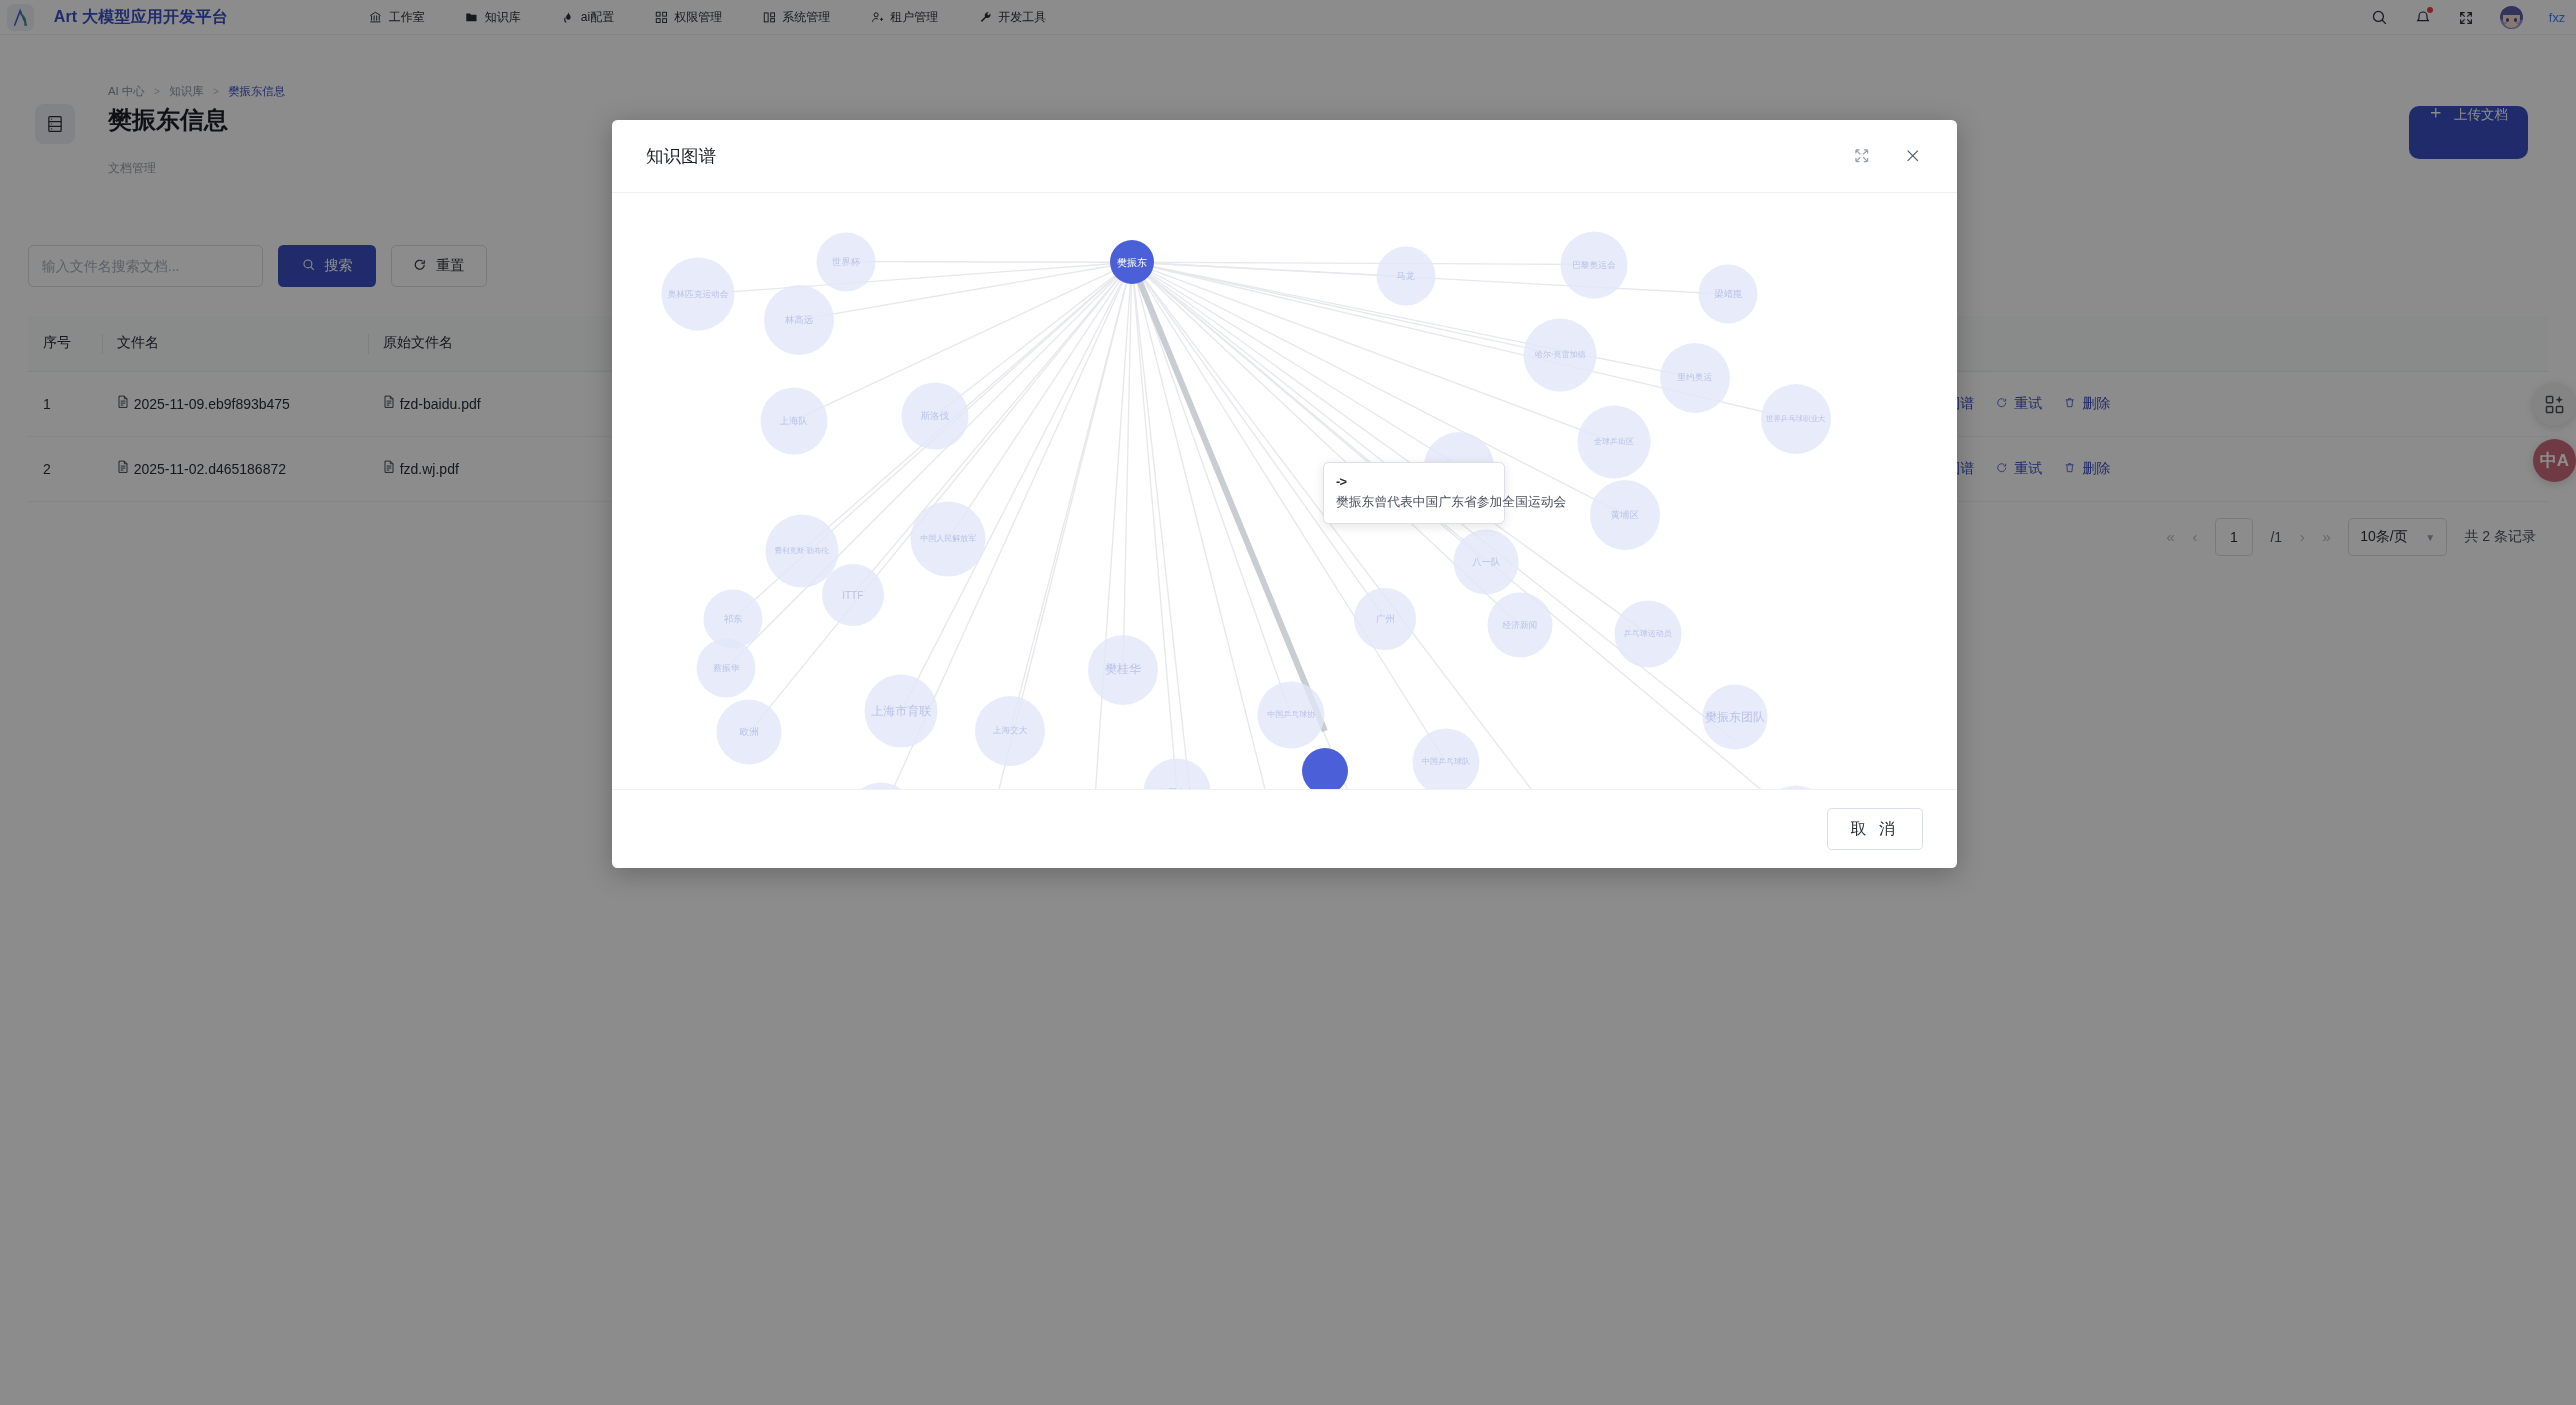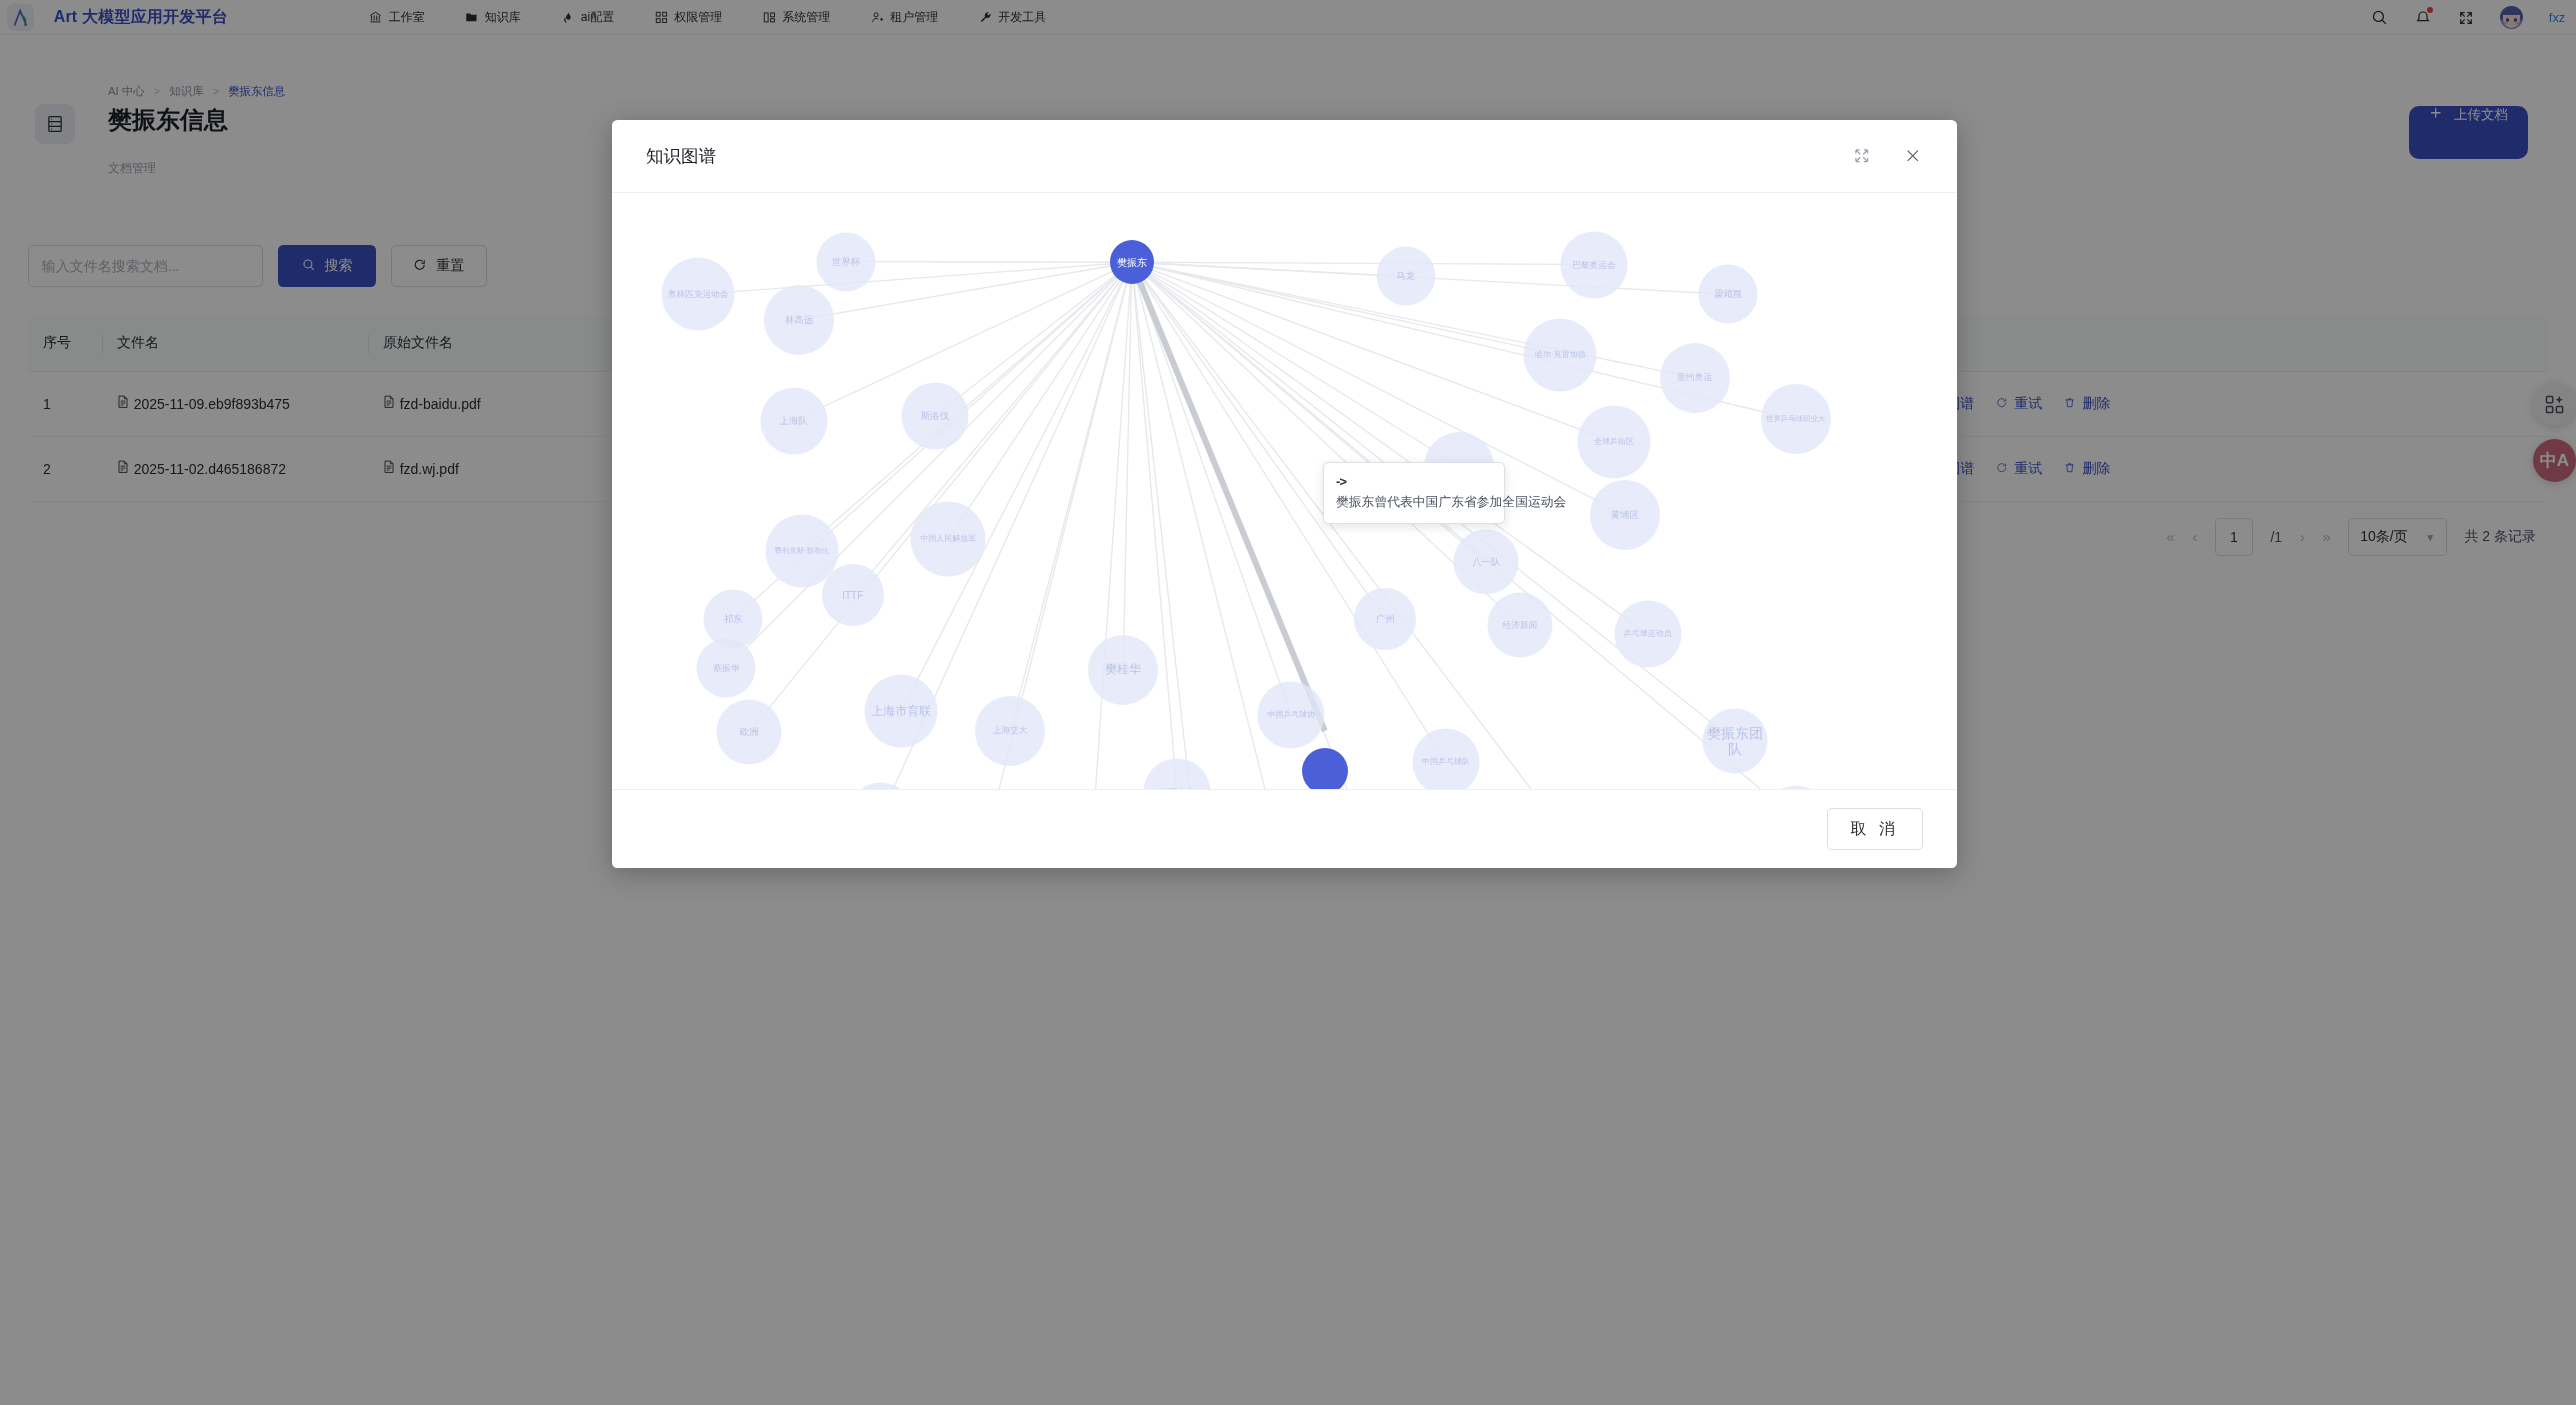--- a/index.html
+++ b/index.html
@@ -656,21 +656,21 @@
           </div>
           <div class="gnode dim" style="left: 67.5%; top: 432px; width: 65px; height: 65px; font-size: 8.7px;">
             <span>经济新闻</span>
           </div>
           <div class="gnode dim" style="left: 77%; top: 441px; width: 67px; height: 67px; font-size: 8px;">
             <span>乒乓球运动员</span>
           </div>
           <div class="gnode dim" style="left: 88%; top: 226px; width: 70px; height: 70px; font-size: 7.4px;">
             <span>世界乒乓球职业大</span>
           </div>
-          <div class="gnode dim" style="left: 83.5%; top: 548px; width: 65px; height: 65px; font-size: 14px;">
+          <div class="gnode dim" style="left: 83.5%; top: 524px; width: 65px; height: 65px; font-size: 12px;">
             <span>樊振东团队</span>
           </div>
           <div class="gnode dim" style="left: 88%; top: 626px; width: 67px; height: 67px; font-size: 7.4px;"></div>
           <div class="gnode dim" style="left: 62%; top: 569px; width: 67px; height: 67px; font-size: 8px;">
             <span>中国乒乓球队</span>
           </div>
           <div class="gnode hl" style="left: 520px; top: 69px; width: 44px; height: 44px; font-size: 10px;">
             <span>樊振东</span>
           </div>
           <div class="gnode hl" style="left: 713px; top: 578px; width: 46px; height: 46px; font-size: 9.4px;">

